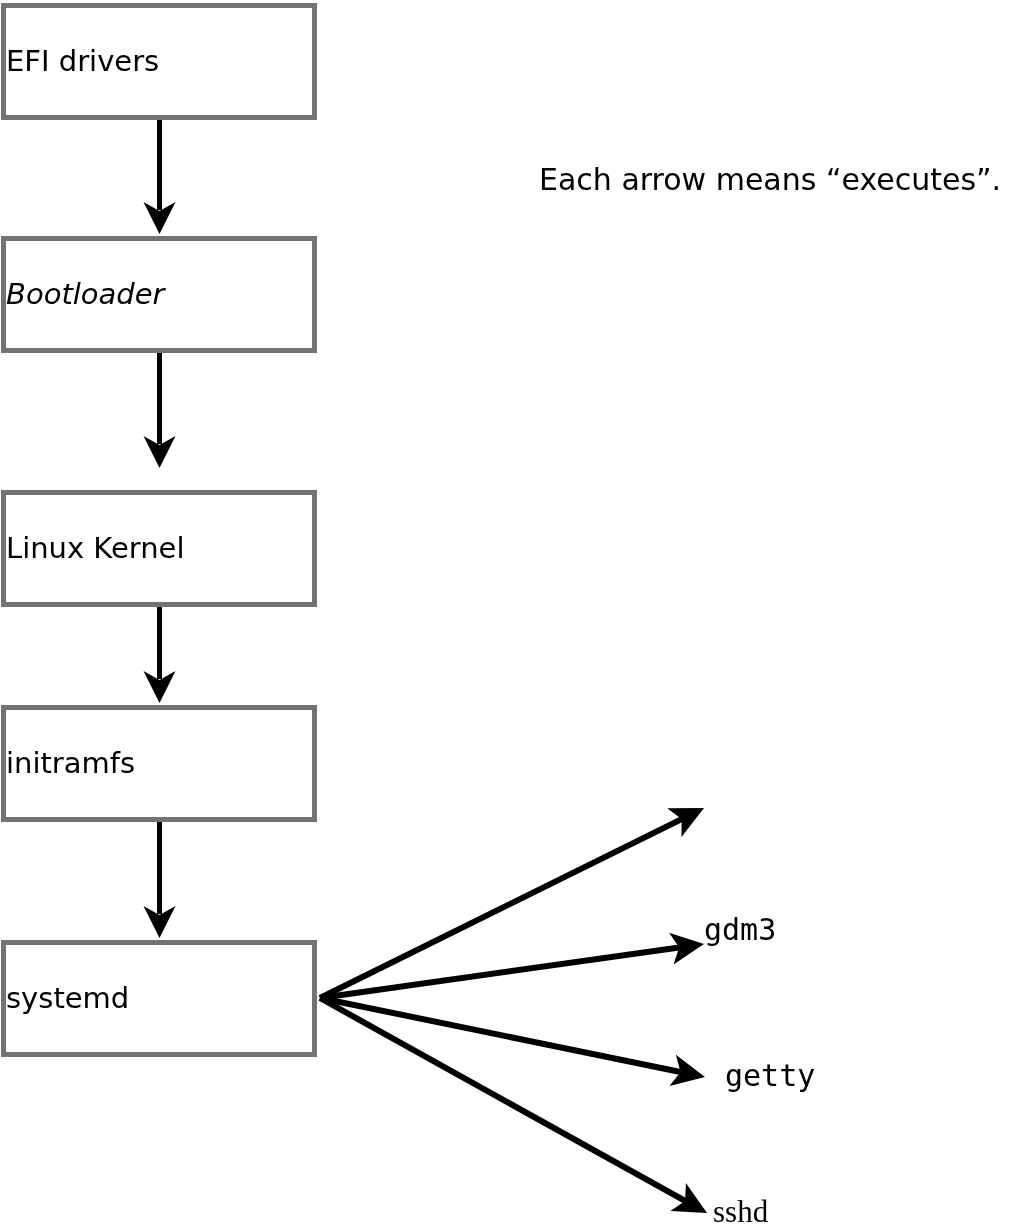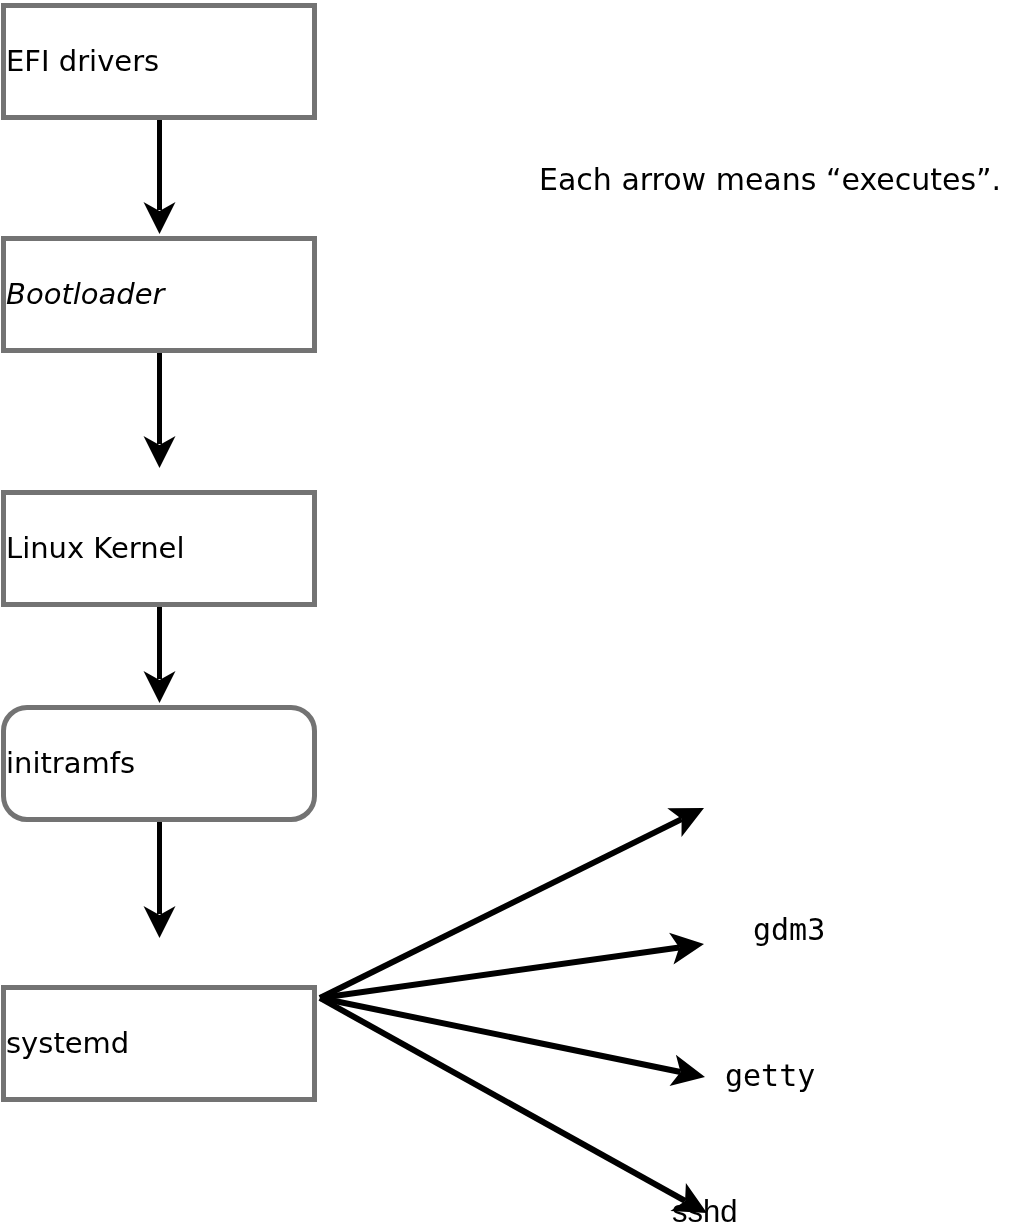--- a/index.html
+++ b/index.html
@@ -36,44 +36,44 @@
     display: flex;
     align-items: center;
     justify-content: flex-start;
     font-size: 29px;
     line-height: 1;
     white-space: nowrap;
   }
   .box-efi        { top: 3px;   }
   .box-bootloader { top: 236px; font-style: italic; }
   .box-kernel     { top: 490px; }
-  .box-initramfs  { top: 705px; border-radius: 26px; }
-  .box-systemd    { top: 940px; margin-top: 45px; }
+  .box-initramfs  { top: 705px; }
+  .box-systemd    { top: 940px; }
   .annotation {
     position: absolute;
     left: 539px;
     top: 163px;
     font-size: 30px;
     line-height: 1.15;
     white-space: nowrap;
   }
   .proc-label {
     position: absolute;
     font-family: "DejaVu Sans Mono", monospace;
     font-size: 30px;
     line-height: 1;
     white-space: nowrap;
   }
   .proc-journal { left: 724px; top: 779px;  }
-  .proc-gdm3    { left: 753px; top: 915px;  }
+  .proc-gdm3    { left: 704px; top: 915px;  }
   .proc-getty   { left: 725px; top: 1061px; }
   .proc-sshd {
     position: absolute;
-    left: 672px; top: 1196px;
-    font-family: Liberation Sans, sans-serif;
+    left: 713px; top: 1196px;
+    font-family: Liberation Serif, serif;
     font-size: 31px;
     line-height: 1;
     white-space: nowrap;
   }
   svg line    { stroke: #000000; fill: none; }
   svg polygon { fill: #000000; stroke: none; }
 </style>
 </head>
 <body>
 

